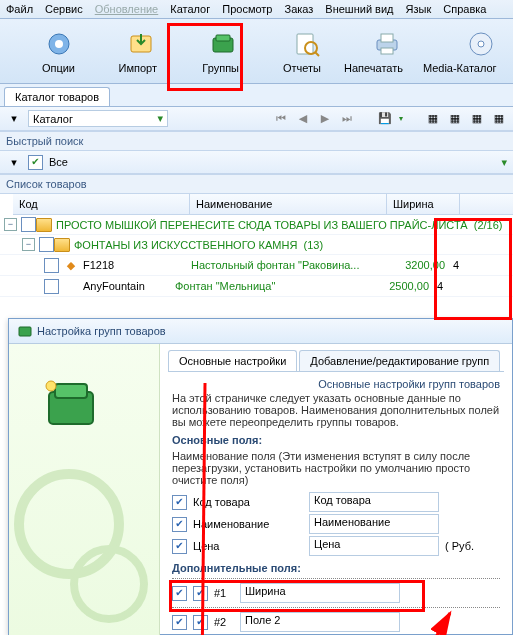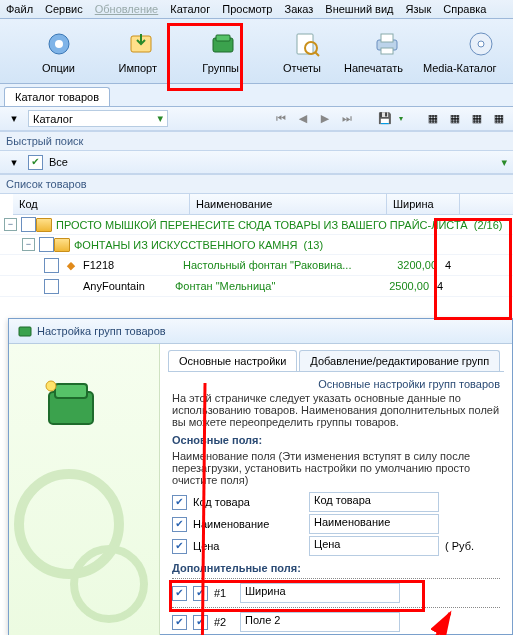--- a/index.html
+++ b/index.html
@@ -176,21 +176,21 @@
     <span class="exp">−</span>
     <span class="chk"></span>
     <span class="folder"></span>
     <span class="cell">ФОНТАНЫ ИЗ ИСКУССТВЕННОГО КАМНЯ</span>
     <span>&nbsp;&nbsp;</span>
     <span class="cell">(13)</span>
   </div>
   <div class="trow" style="padding-left:44px">
     <span class="chk"></span>
     <span class="sm-ico" style="color:#e08a1a;margin:0 4px;">◆</span>
-    <span class="cell" style="width:100px">F1218</span>
+    <span class="cell" style="width:108px">F1218</span>
     <span class="cell" style="width:184px;color:#1a8a1a">Настольный фонтан "Раковина...</span>
     <span class="cell price" style="width:70px">3200,00</span>
     <span class="cell" style="width:40px;padding-left:8px">4</span>
   </div>
   <div class="trow" style="padding-left:44px">
     <span class="chk"></span>
     <span class="sm-ico" style="margin:0 4px;">&nbsp;</span>
     <span class="cell" style="width:92px">AnyFountain</span>
     <span class="cell" style="width:184px;color:#1a8a1a">Фонтан "Мельница"</span>
     <span class="cell price" style="width:70px">2500,00</span>

